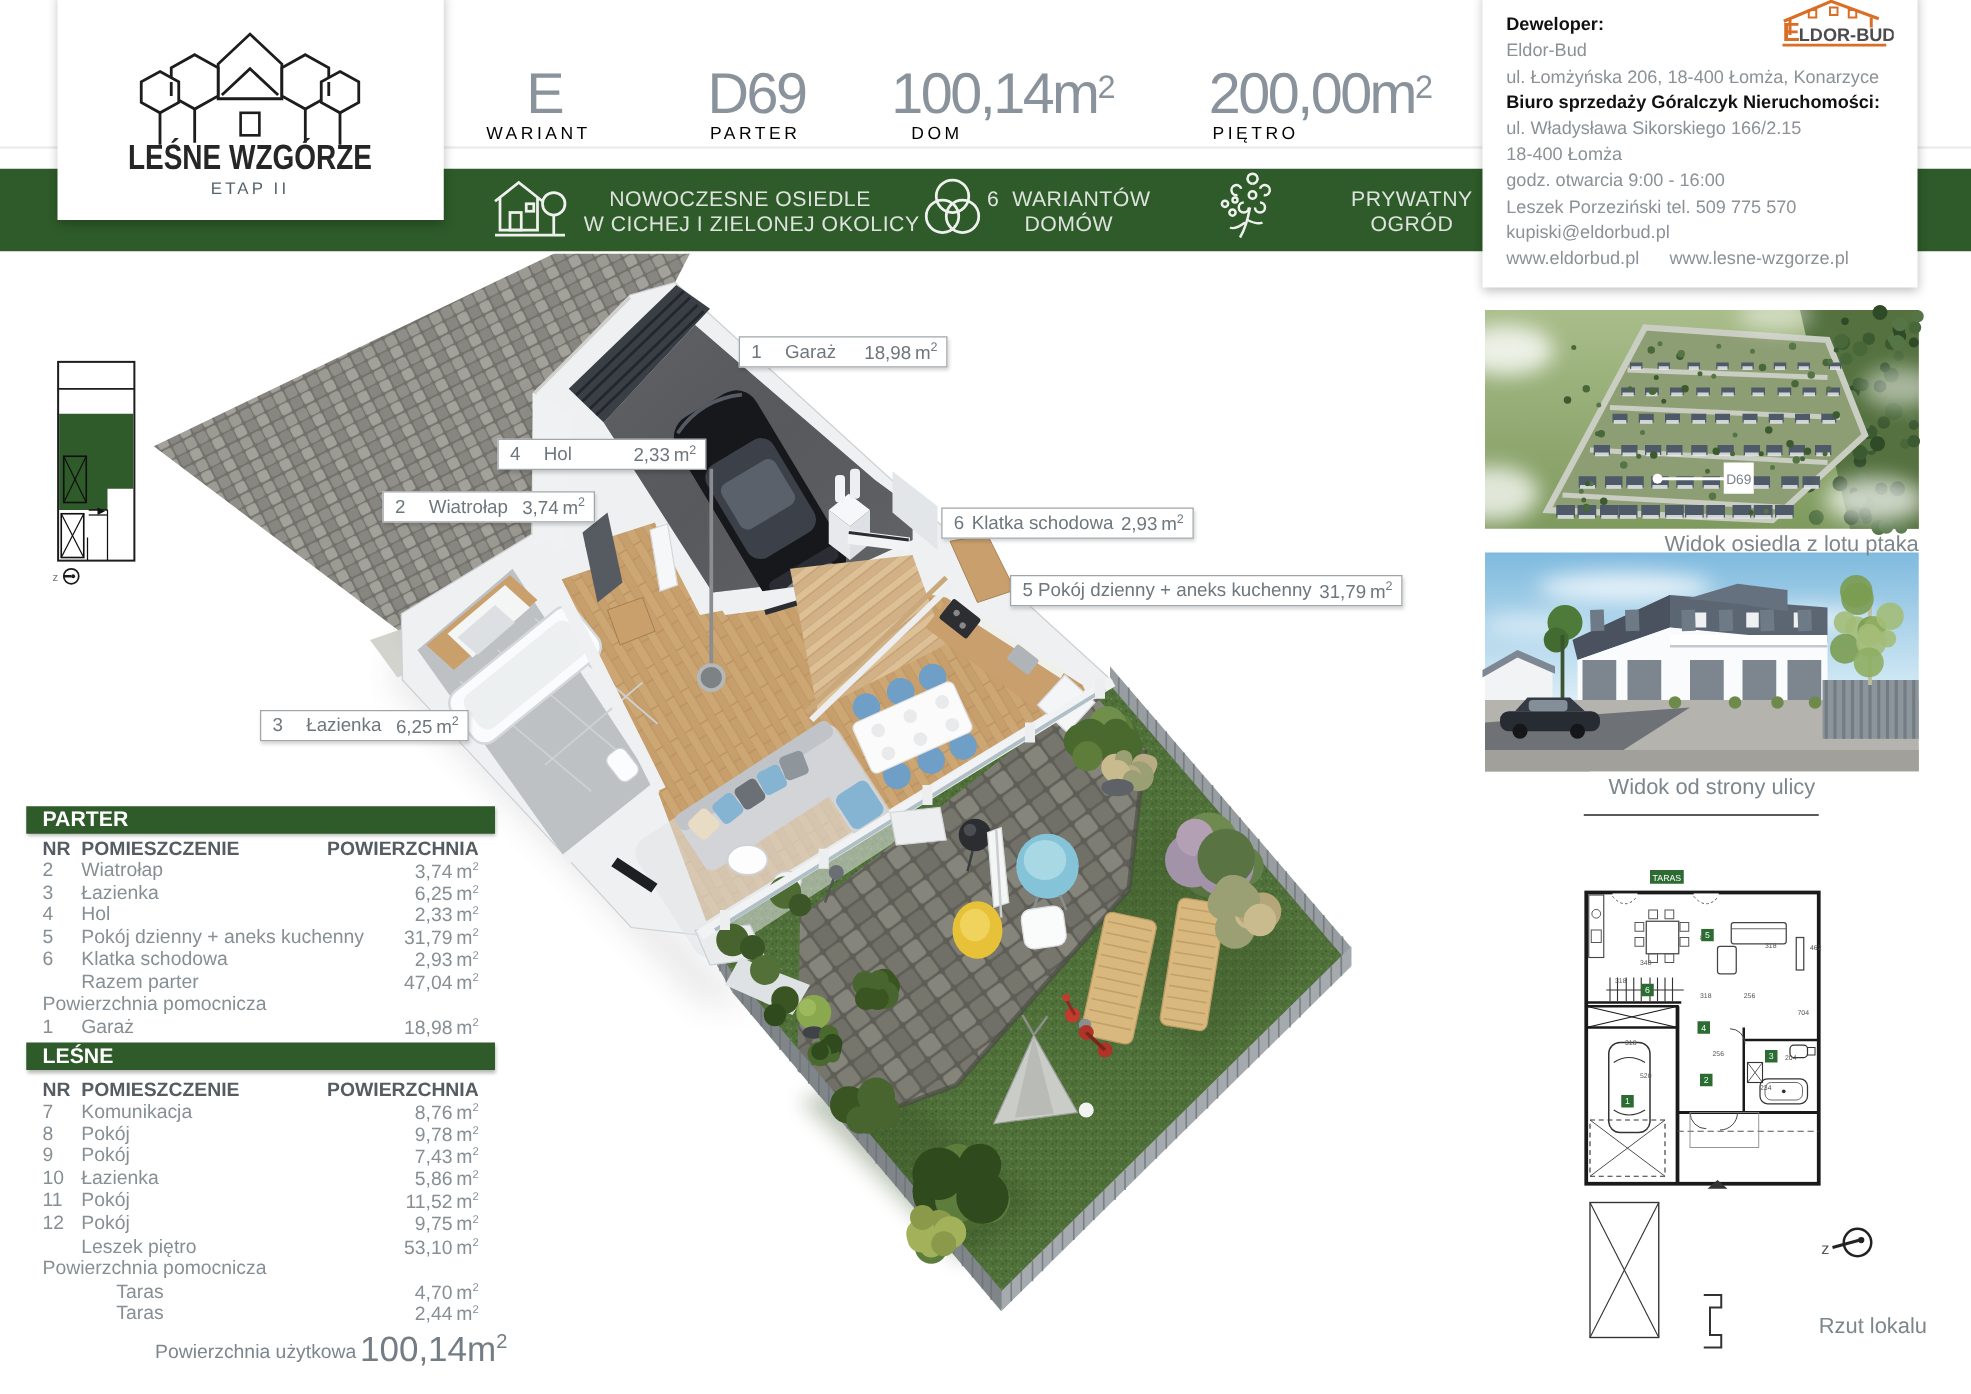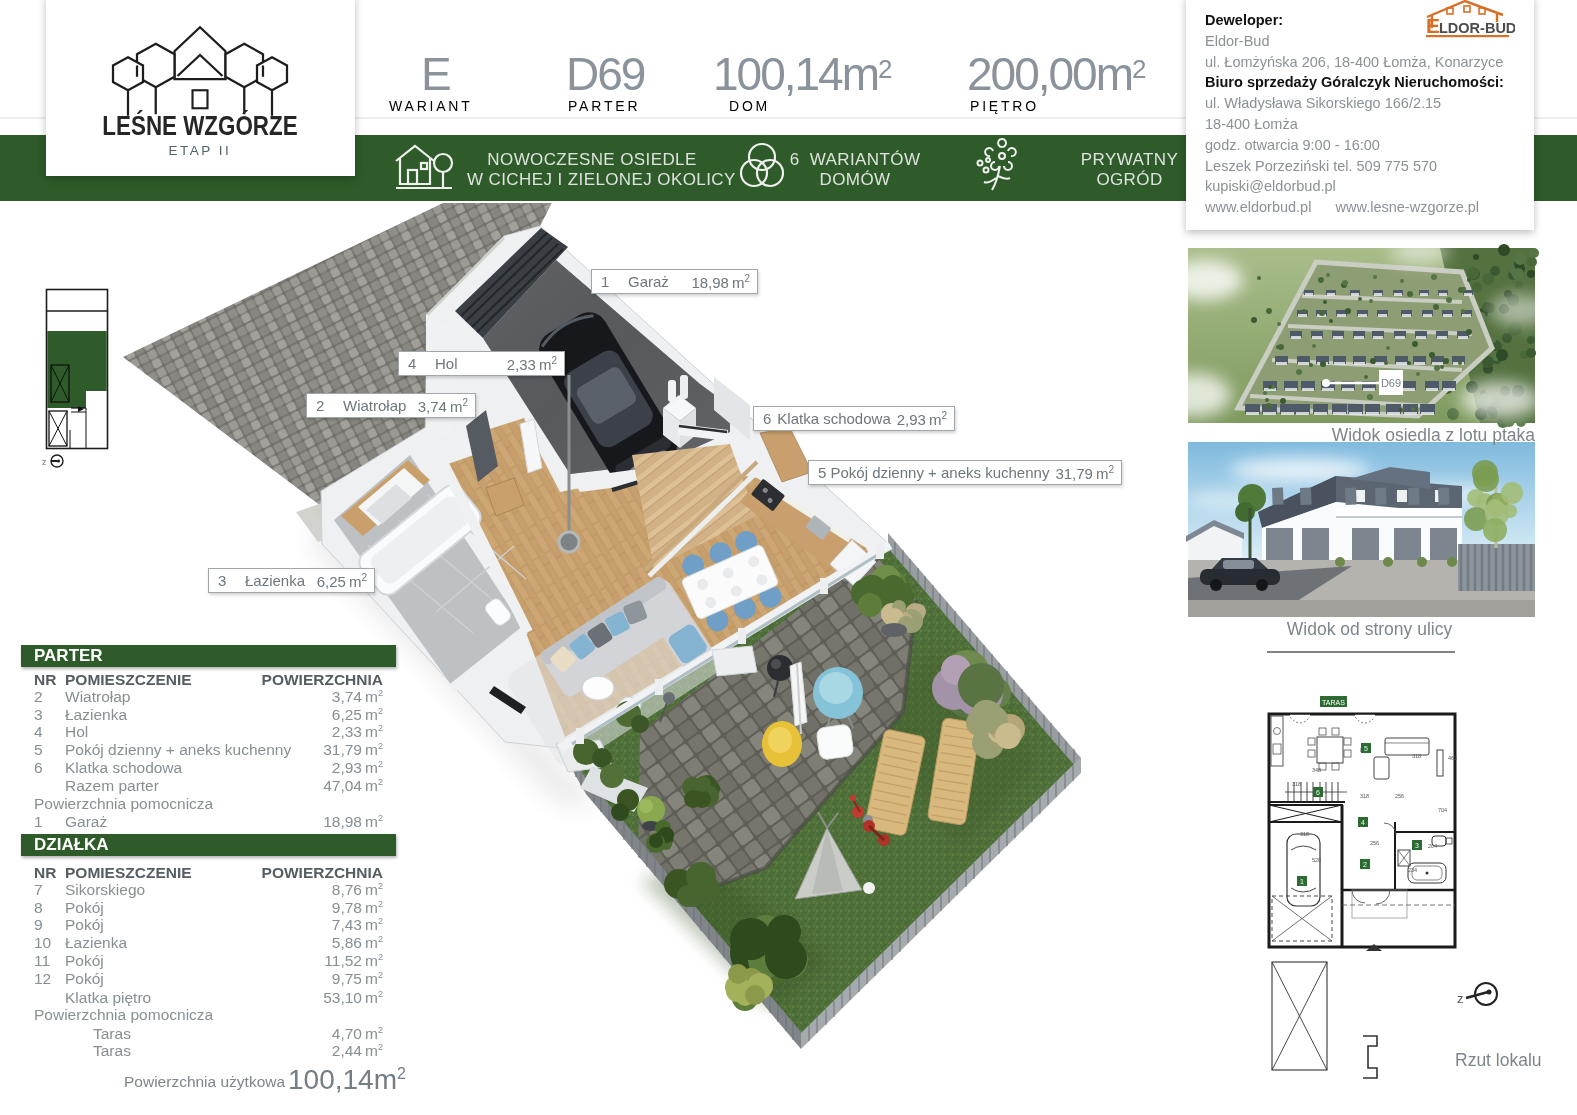--- a/index.html
+++ b/index.html
@@ -175,34 +175,34 @@
     <span class="ta">47,04 m<sup>2</sup></span>
   </div>
 <div class="trow" style="top:794.5px">
     <span style="padding-left:13px">Powierzchnia pomocnicza</span>
   </div>
 <div class="trow " style="top:812.5px">
     <span class="tn">1</span>
     <span class="tm">Garaż</span>
     <span class="ta">18,98 m<sup>2</sup></span>
   </div>
-<div class="tbar" style="top:834px">DZIAŁKA</div>
+<div class="tbar" style="top:834px">LEŚNE</div>
 <div class="trow thead" style="top:864px">
     <span class="tn">NR</span>
     <span class="tm">POMIESZCZENIE</span>
     <span class="ta"></span>
   </div>
 <div class="trow thead" style="top:864px">
     <span class="tn"></span>
     <span class="tm"></span>
     <span class="ta" style="font-weight:bold;color:#555d63">POWIERZCHNIA</span>
   </div>
 <div class="trow " style="top:881px">
     <span class="tn">7</span>
-    <span class="tm">Sikorskiego</span>
+    <span class="tm">Komunikacja</span>
     <span class="ta">8,76 m<sup>2</sup></span>
   </div>
 <div class="trow " style="top:898.5px">
     <span class="tn">8</span>
     <span class="tm">Pokój</span>
     <span class="ta">9,78 m<sup>2</sup></span>
   </div>
 <div class="trow " style="top:916px">
     <span class="tn">9</span>
     <span class="tm">Pokój</span>
@@ -219,21 +219,21 @@
     <span class="ta">11,52 m<sup>2</sup></span>
   </div>
 <div class="trow " style="top:969.5px">
     <span class="tn">12</span>
     <span class="tm">Pokój</span>
     <span class="ta">9,75 m<sup>2</sup></span>
   </div>
 <div class="trow " style="top:988.5px">
     <span class="tn"></span>
     <span class="tm">
-      <i class="razem">Klatka piętro</i>
+      <i class="razem">Leszek piętro</i>
     </span>
     <span class="ta">53,10 m<sup>2</sup></span>
   </div>
 <div class="trow" style="top:1006px">
     <span style="padding-left:13px">Powierzchnia pomocnicza</span>
   </div>
 <div class="trow " style="top:1024.5px">
     <span class="tn"></span>
     <span class="tm"><span style="padding-left:28px">Taras</span></span>
     <span class="ta">4,70 m<sup>2</sup></span>

